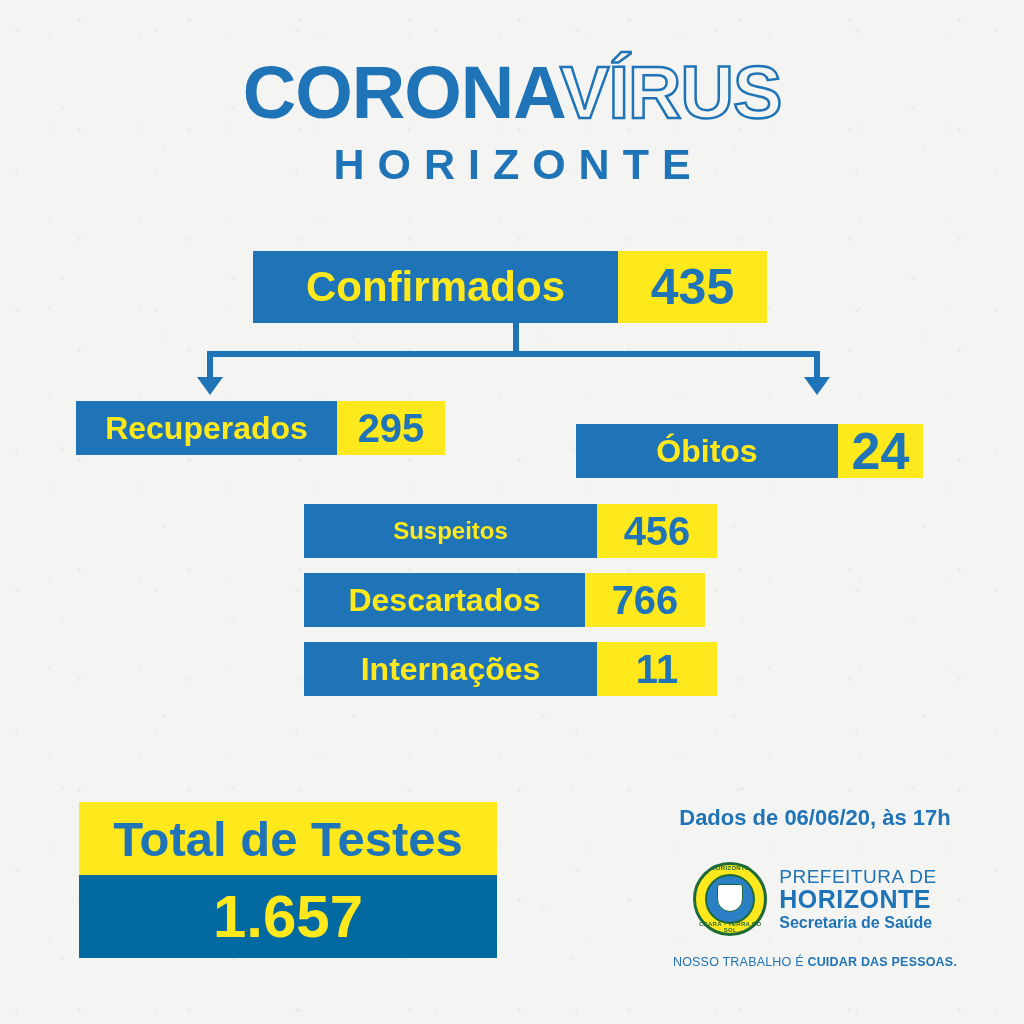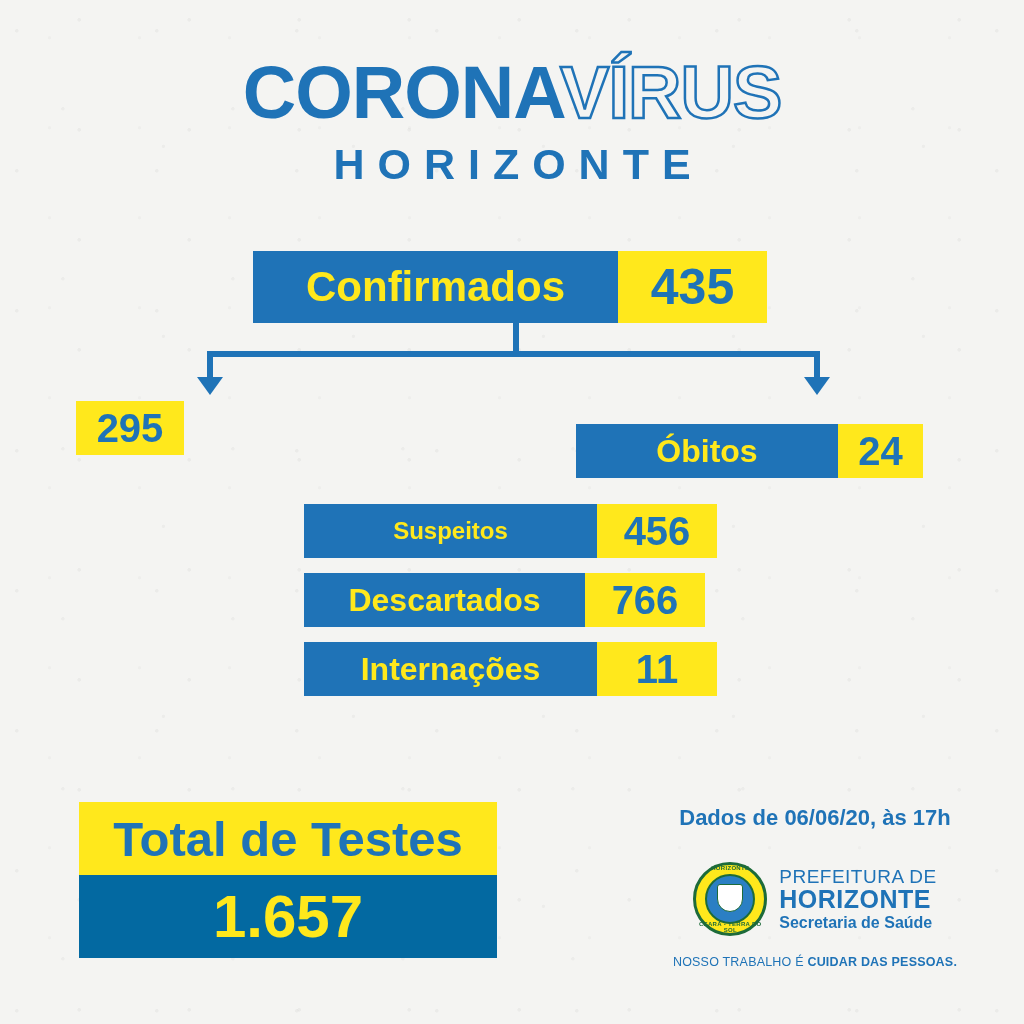--- a/index.html
+++ b/index.html
@@ -97,21 +97,21 @@
   #row-confirmados .pill-value { width: 149px; height: 72px; font-size: 50px; }
 
   
   #row-recuperados { top: 401px; left: 76px; }
   #row-recuperados .pill-label { width: 261px; height: 54px; font-size: 32px; }
   #row-recuperados .pill-value { width: 108px; height: 54px; font-size: 40px; }
 
   
   #row-obitos { top: 424px; left: 576px; }
   #row-obitos .pill-label { width: 262px; height: 54px; font-size: 32px; }
-  #row-obitos .pill-value { width: 85px; height: 54px; font-size: 40px; }
+  #row-obitos .pill-value { width: 85px; height: 54px; font-size: 52px; }
 
   
   #row-suspeitos { top: 504px; left: 304px; }
   #row-suspeitos .pill-label { width: 293px; height: 54px; font-size: 24px; }
   #row-suspeitos .pill-value { width: 120px; height: 54px; font-size: 40px; }
 
   #row-descartados { top: 573px; left: 304px; }
   #row-descartados .pill-label { width: 281px; height: 54px; font-size: 32px; }
   #row-descartados .pill-value { width: 120px; height: 54px; font-size: 40px; }
 
@@ -288,20 +288,21 @@
   </div>
 
   <div class="connector conn-stem"></div>
   <div class="connector conn-bar"></div>
   <div class="connector conn-left-drop"></div>
   <div class="connector conn-right-drop"></div>
   <div class="arrow arrow-left"></div>
   <div class="arrow arrow-right"></div>
 
   <div class="pill-row" id="row-recuperados">
+    <div class="pill-label">Recuperados</div>
     <div class="pill-value">295</div>
   </div>
 
   <div class="pill-row" id="row-obitos">
     <div class="pill-label">Óbitos</div>
     <div class="pill-value">24</div>
   </div>
 
   <div class="pill-row" id="row-suspeitos">
     <div class="pill-label">Suspeitos</div>

